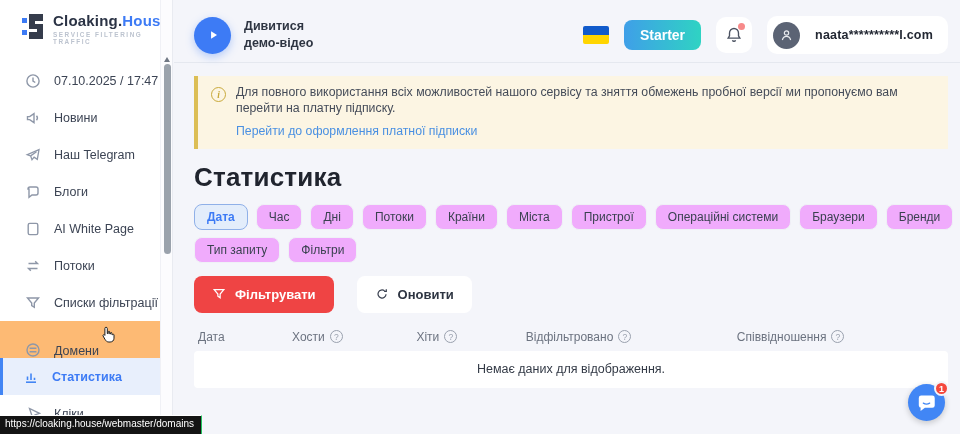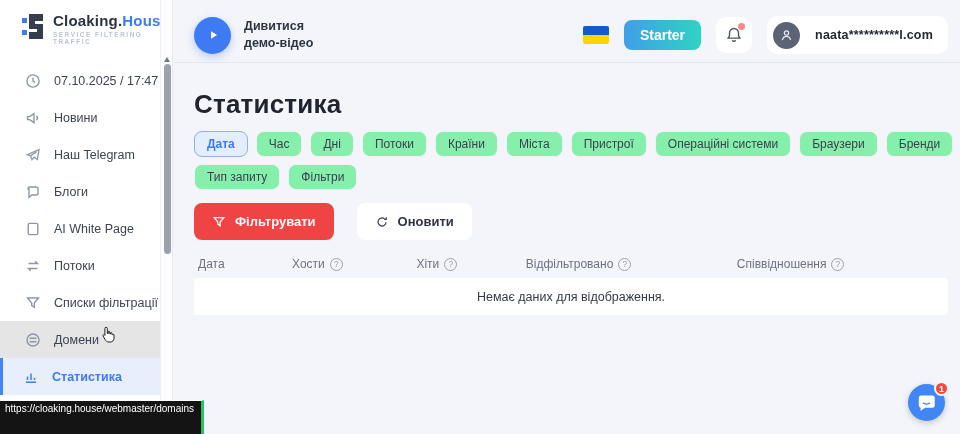--- a/index.html
+++ b/index.html
@@ -12,21 +12,21 @@
   .logo { height:56px; display:flex; align-items:center; padding-left:22px; gap:9px; background:#fff; }
   .logo-text { display:flex; flex-direction:column; }
   .brand-line { font-size:15px; font-weight:700; color:#2B3345; letter-spacing:.2px; }
   .brand-accent { color:#3D7BF5; }
   .tagline { font-size:6.4px; letter-spacing:1.55px; color:#BCC3CF; margin-top:2px; font-weight:600; }
 
   .nav { padding-top:6px; }
   .nav-item { height:37px; display:flex; align-items:center; gap:13px; padding-left:25px;
               font-size:12.5px; color:#3C4454; cursor:pointer; }
   .nav-item .nico { width:16px; height:16px; color:#8E97A8; flex-shrink:0; display:flex; }
-  .nav-item.hovered { background:#e5e5e5; }
+  .nav-item.hovered { background:#fdba74;align-items:flex-end; }
   .nav-item.active { background:#E8EFFC; border-left:3px solid #4285F4; padding-left:20px;
                      color:#3D7BF5; font-weight:700; }
   .nav-item.active .nico { color:#4285F4; }
 
   
   .sb-scroll { position:absolute; left:160px; top:0; width:13px; height:434px; background:#FCFCFE;
                border-left:1px solid #F0F1F6; border-right:1px solid #E9EBF1; z-index:3; }
   .sb-thumb { position:absolute; left:3px; top:64px; width:7px; height:190px; background:#9AA2AC; border-radius:4px; }
   .sb-arrow-up { position:absolute; left:3px; top:57px; width:0; height:0;
                  border-left:3.5px solid transparent; border-right:3.5px solid transparent; border-bottom:5px solid #707884; }
@@ -61,21 +61,21 @@
   .info-icon { width:15px; height:15px; border:1.4px solid #C9A93B; border-radius:50%; color:#C9A93B;
                font-size:9.5px; font-weight:700; display:flex; align-items:center; justify-content:center;
                flex-shrink:0; margin-top:2px; }
   .info-icon::before { content:"i"; font-family:"Liberation Serif", serif; font-style:italic; }
   .banner-body { font-size:12.3px; color:#454C59; line-height:1.3; }
   .banner-link { display:inline-block; margin-top:7px; color:#4A90E2; font-size:12.3px; text-decoration:none; cursor:pointer; }
 
   .page-title { font-size:26px; font-weight:800; color:#20242E; margin:13px 0 11px; letter-spacing:.2px; }
 
   .tabs-row { display:flex; gap:8px; margin-bottom:7px; }
-  .pill { background:#86efac; border:1px solid #EFF1F6; border-radius:8px; padding:5px 12px; font-size:12px;
+  .pill { background:#f0abfc; border:1px solid #EFF1F6; border-radius:8px; padding:5px 12px; font-size:12px;
           color:#3A4150; cursor:pointer; font-family:inherit; line-height:14px; white-space:nowrap; }
   .pill.active { background:#E3EDFB; border-color:#8FB0E8; color:#3D7BF5; font-weight:600; }
 
   .actions { display:flex; gap:23px; margin:13px 0 10px; }
   .btn { border:none; border-radius:8px; padding:0 18px; height:37px; font-size:13px; font-weight:600;
          display:flex; gap:9px; align-items:center; cursor:pointer; font-family:inherit; }
   .btn-filter { background:#ef4444; color:#fff; }
   .btn-refresh { background:#fff; color:#2E3542; }
 
   .table-head { display:flex; align-items:center; height:28px; }
@@ -88,21 +88,21 @@
                justify-content:center; font-size:12.5px; color:#333A46; }
 
   
   .chat-fab { position:absolute; right:15px; bottom:13px; width:37px; height:37px; border-radius:50%;
               background:#4186F5; display:flex; align-items:center; justify-content:center; cursor:pointer;
               box-shadow:0 2px 6px rgba(0,0,0,.2); z-index:5; }
   .chat-badge { position:absolute; top:-3px; right:-4px; background:#F5483D; color:#fff; min-width:15px; height:15px;
                 border-radius:50%; font-size:9px; font-weight:700; display:flex; align-items:center;
                 justify-content:center; border:2px solid #F4F5FA; }
   .statusbar { position:absolute; left:0; bottom:0; background:#141414; color:#fff; font-size:10px;
-               padding:2px 7px 20px 5px; z-index:6; border-top:1px solid #fff; border-right:3px solid #22c55e; }
+               padding:2px 7px 5px 5px; z-index:6; border-top:1px solid #fff; border-right:1px solid #22c55e; }
   .hand-cursor { position:absolute; left:100px; top:326px; z-index:4; pointer-events:none; }
 </style>
 </head>
 <body>
 
 <div class="app">
 
   <aside class="sidebar">
     <div class="logo">
       <span>
@@ -245,20 +245,27 @@
               <circle cx="8" cy="5.4" r="2.3"></circle>
                 <path d="M3.6 12.8c.6-2.5 2.4-3.8 4.4-3.8s3.8 1.3 4.4 3.8"></path>
             </svg>
           </span>
           <span class="email">naata**********l.com</span>
         </span>
       </div>
     </header>
 
     <div class="content">
+      <div class="banner">
+        <span class="info-icon"></span>
+        <div class="banner-body">
+          <span>Для повного використання всіх можливостей нашого сервісу та зняття обмежень пробної версії ми пропонуємо вам перейти на платну підписку.</span><br>
+          <a class="banner-link">Перейти до оформлення платної підписки</a>
+        </div>
+      </div>
 
       <h1 class="page-title">Статистика</h1>
 
       <div class="tabs-row">
         <button class="pill active">Дата</button>
         <button class="pill">Час</button>
         <button class="pill">Дні</button>
         <button class="pill">Потоки</button>
         <button class="pill">Країни</button>
         <button class="pill">Міста</button>

